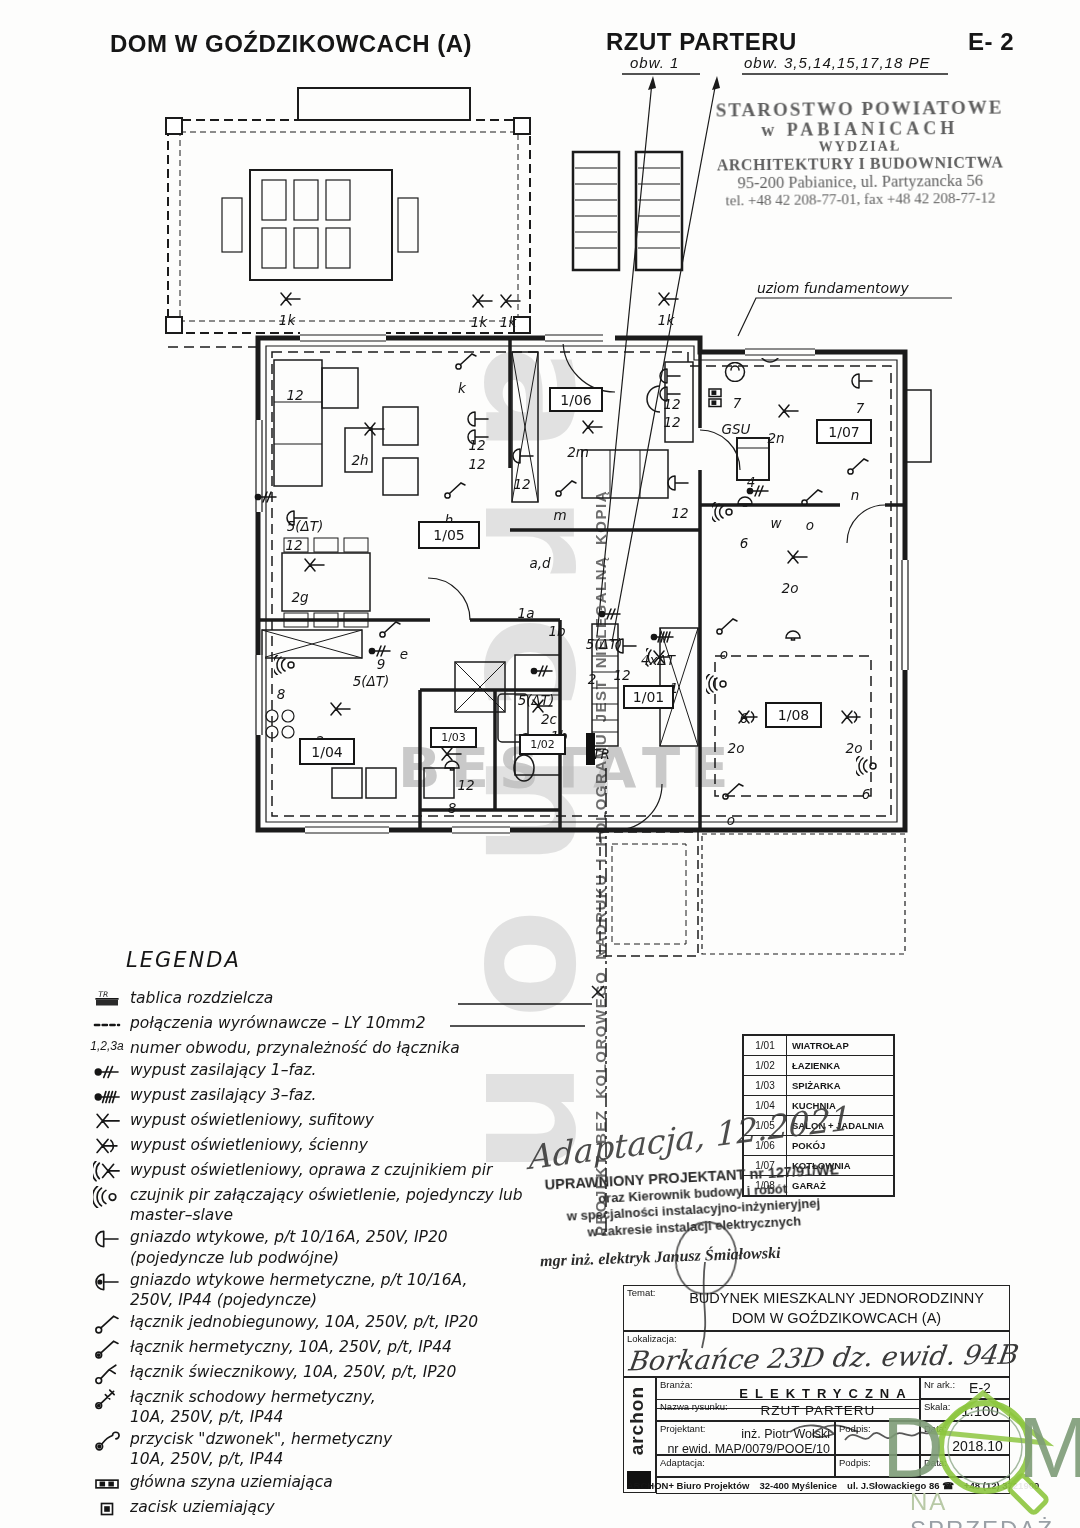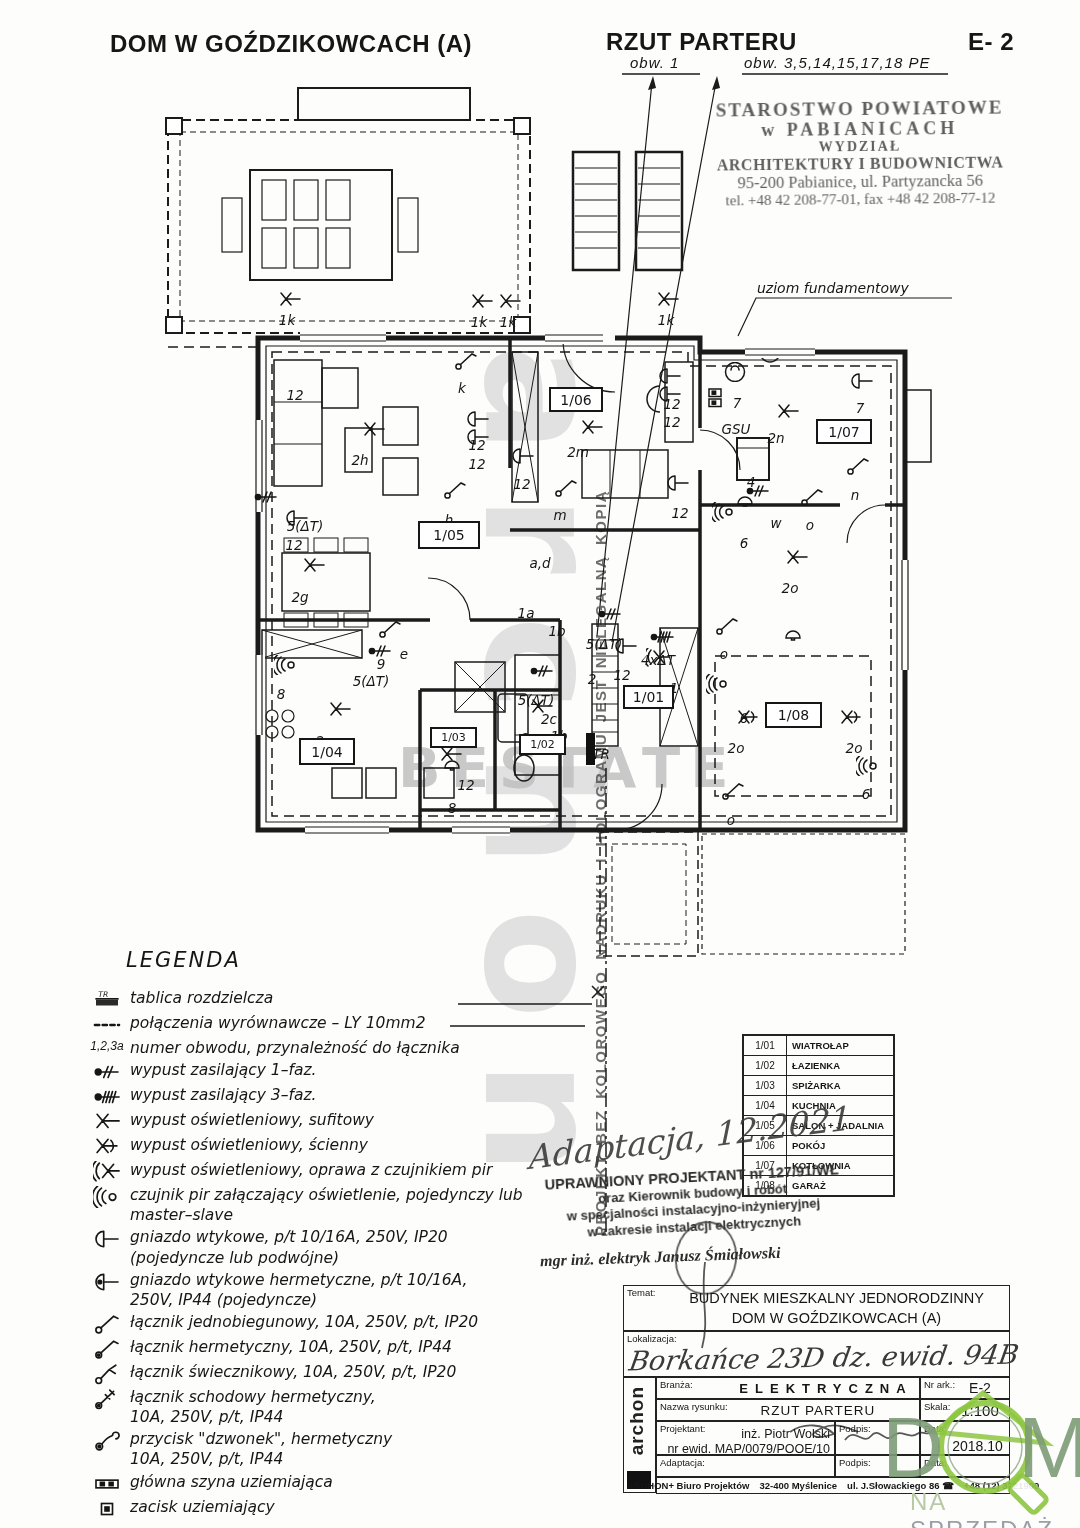--- a/index.html
+++ b/index.html
@@ -676,21 +676,21 @@
     </div>
     <div class="tb-cell" style="left:623px;top:1331px;width:387px;height:46px;">
       <span class="tb-lbl">Lokalizacja:</span>
       <div class="handwrite" style="position:absolute;left:6px;top:10px;font-size:27px;transform:skewX(-10deg) rotate(-1deg);white-space:nowrap;">Borkańce 23D dz. ewid. 94B</div>
     </div>
 
     <div class="tb-cell" style="left:623px;top:1377px;width:33px;height:116px;">
       <div style="position:absolute;left:2px;top:8px;writing-mode:vertical-rl;transform:rotate(180deg);font-size:19px;font-weight:bold;color:#222;letter-spacing:1px;">archon</div>
       <div style="position:absolute;left:3px;bottom:3px;width:24px;height:18px;background:#111;"></div>
     </div>
-    <div class="tb-cell" style="left:656px;top:1377px;width:264px;height:22px;padding-left:36px;">
+    <div class="tb-cell" style="left:656px;top:1377px;width:264px;height:32px;padding-left:36px;">
       <span class="tb-lbl">Branża:</span>
       <div class="tb-center" style="font-size:13px;letter-spacing:7px;font-weight:bold;padding-left:40px;">ELEKTRYCZNA</div>
     </div>
     <div class="tb-cell" style="left:920px;top:1377px;width:90px;height:22px;">
       <span class="tb-lbl">Nr ark.:</span>
       <div class="tb-center" style="font-size:14px;padding-left:30px;">E-2</div>
     </div>
     <div class="tb-cell" style="left:656px;top:1399px;width:264px;height:22px;">
       <span class="tb-lbl">Nazwa rysunku:</span>
       <div class="tb-center" style="font-size:13.5px;letter-spacing:1px;padding-left:60px;">RZUT PARTERU</div>

